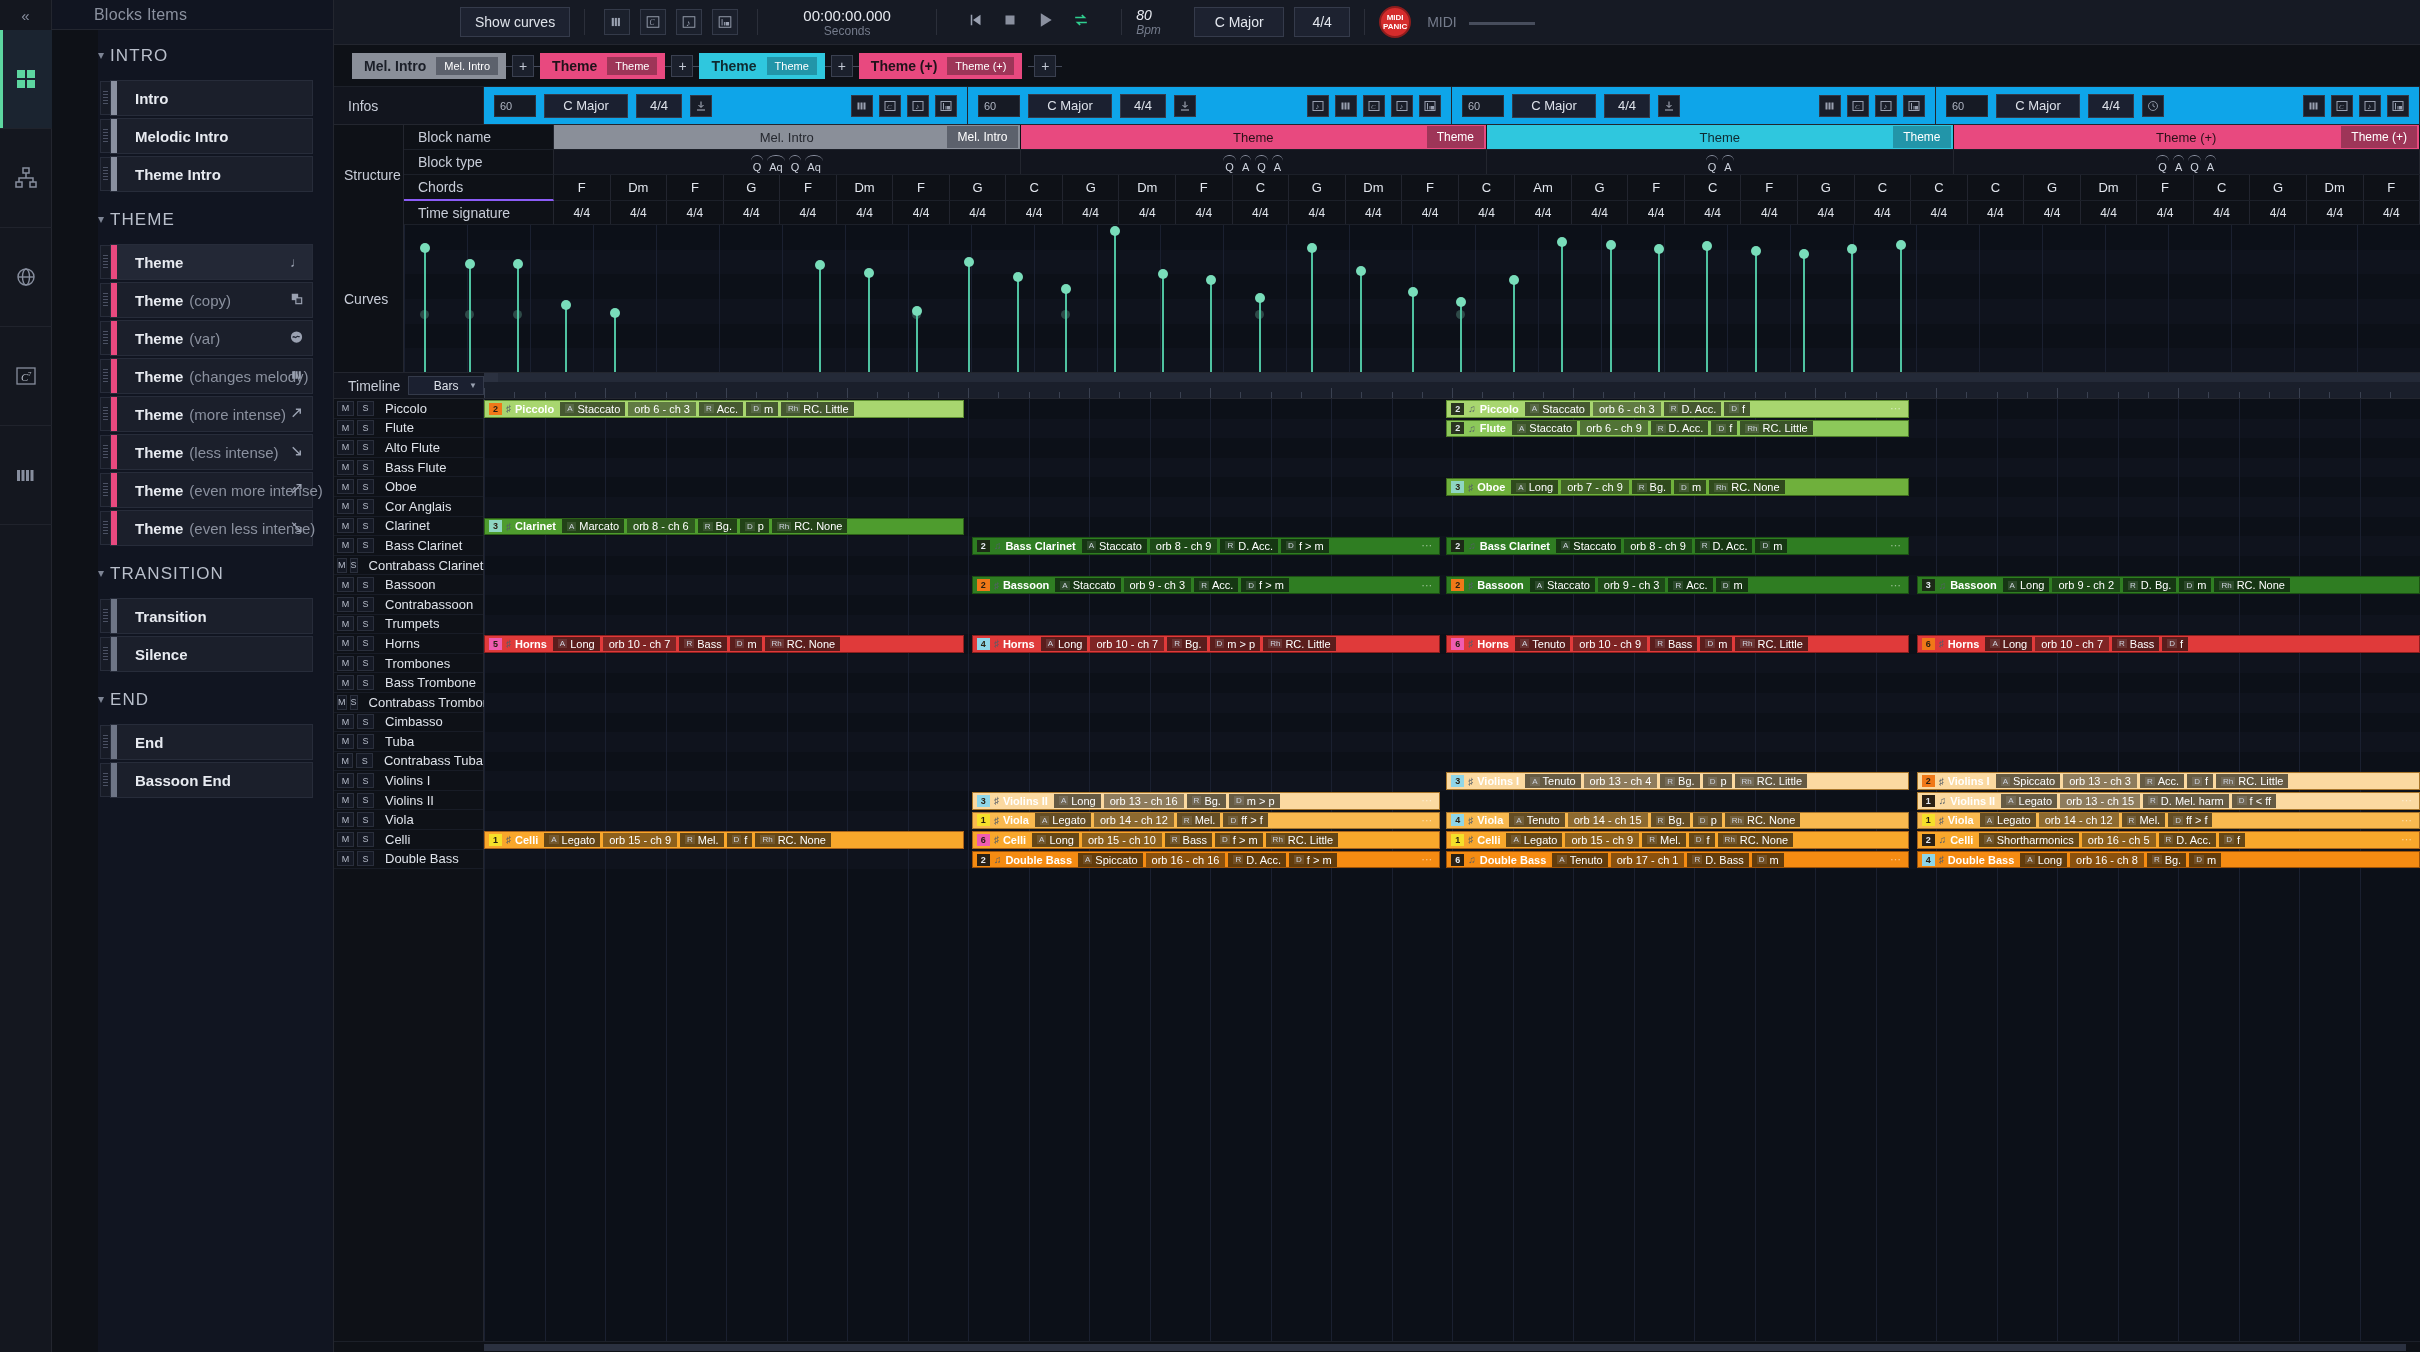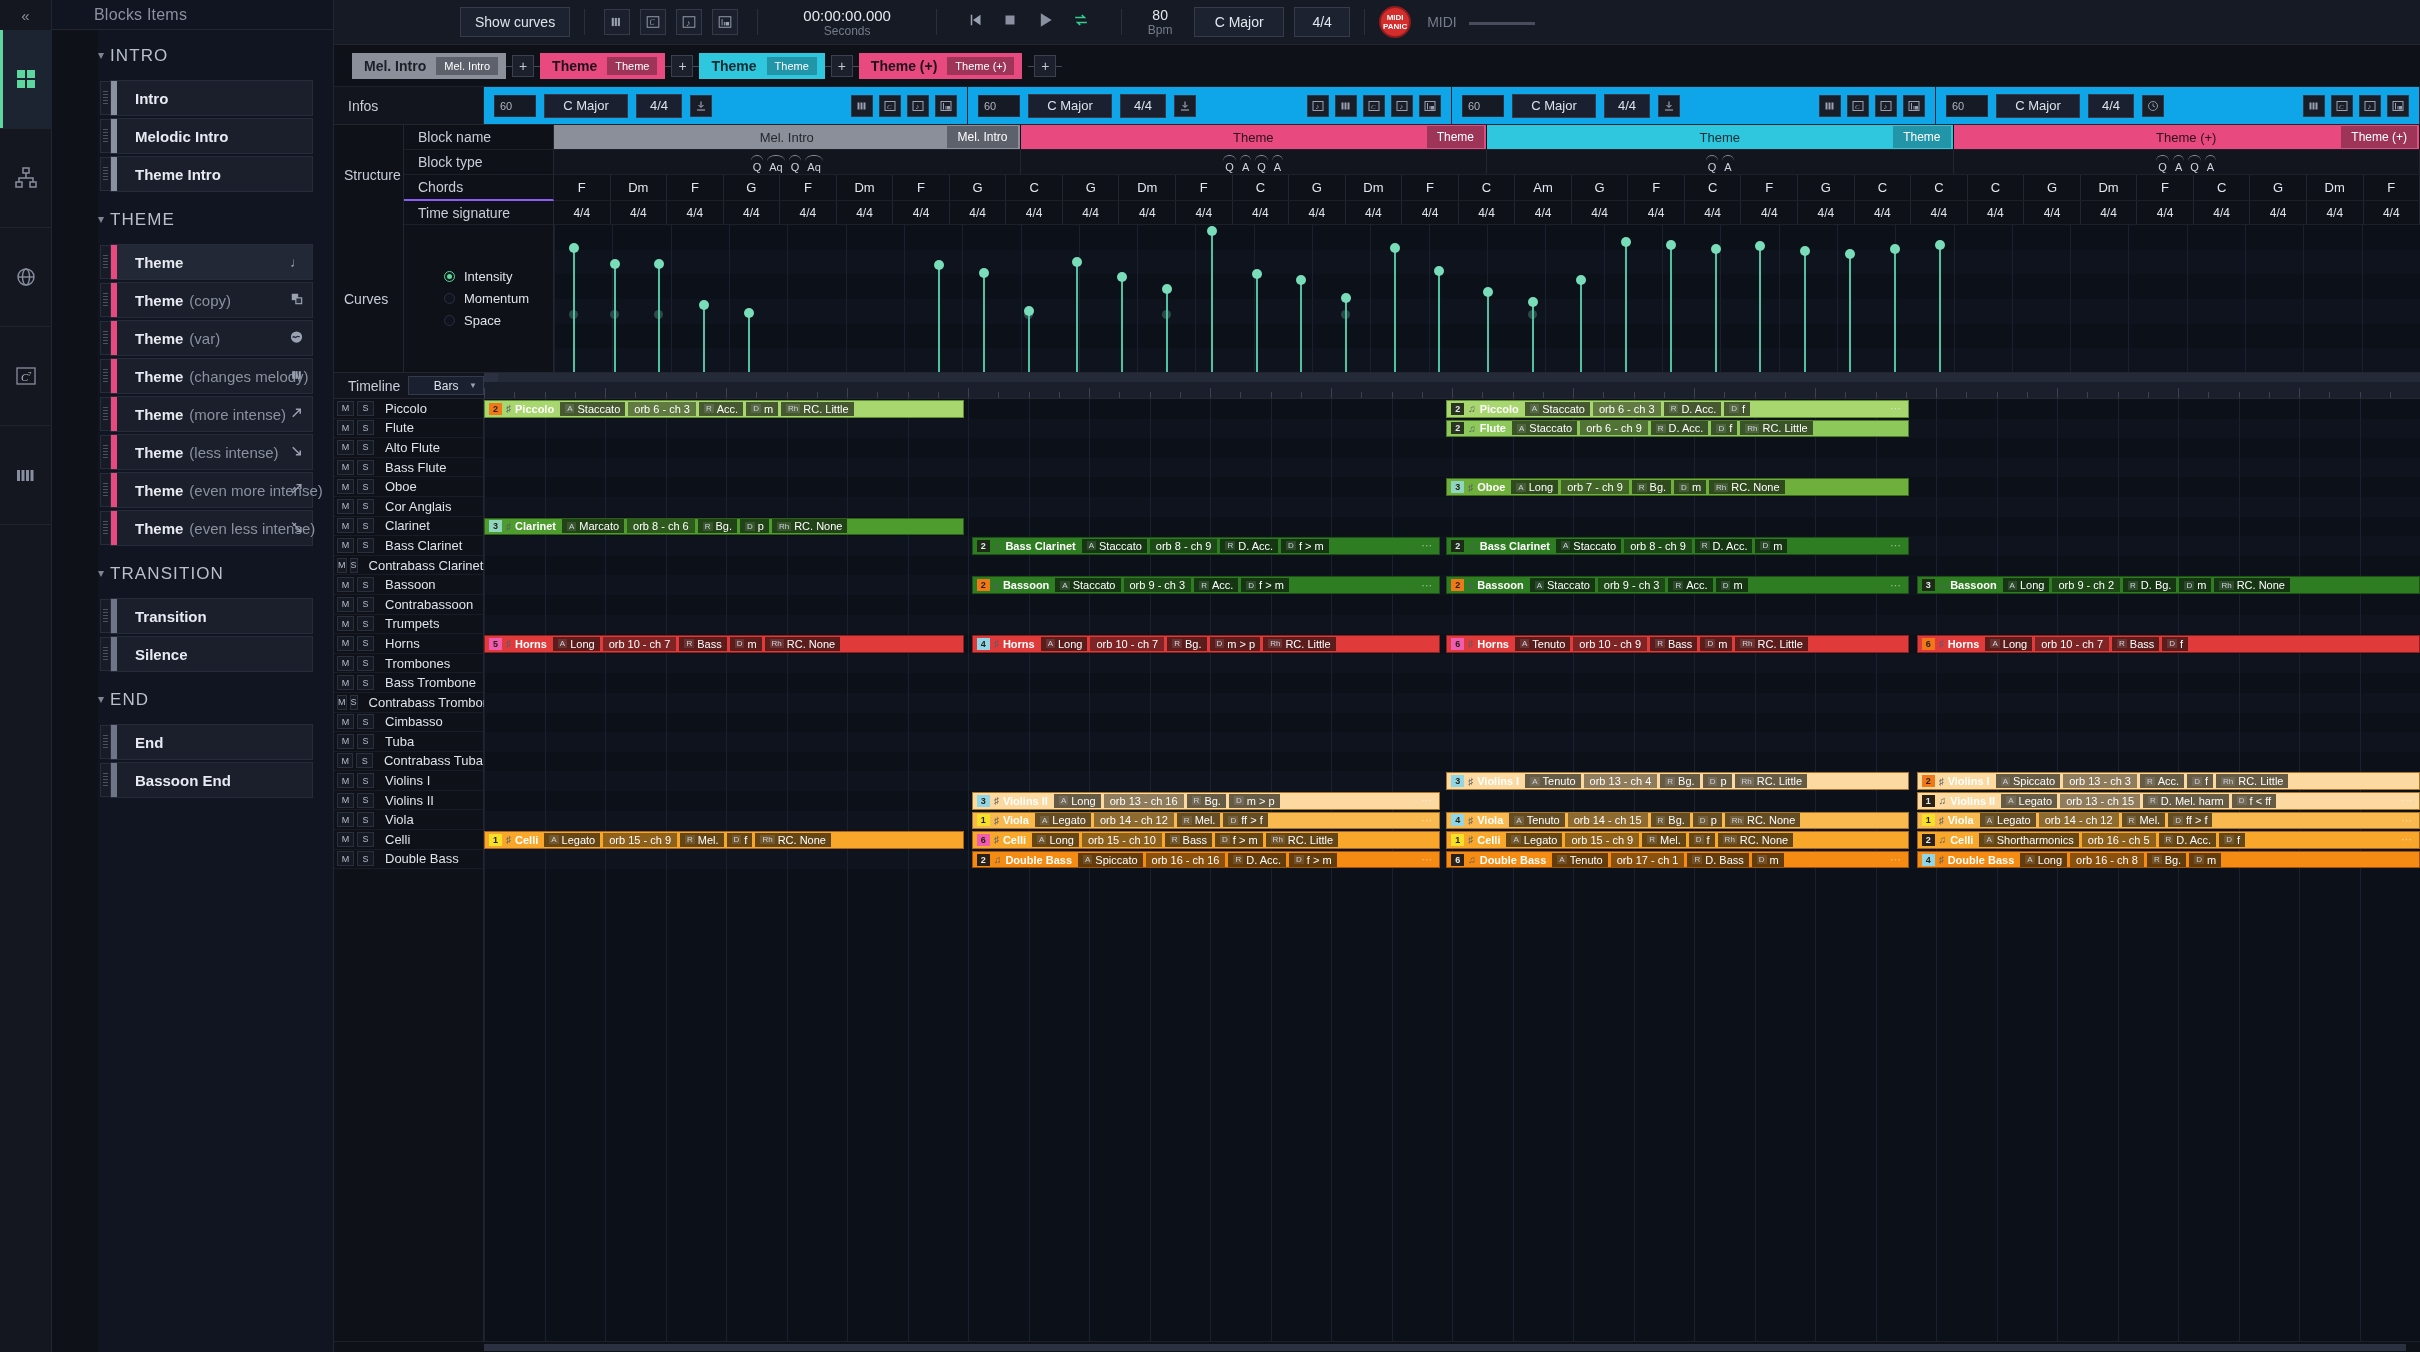--- a/index.html
+++ b/index.html
@@ -57,21 +57,21 @@
   .btn{ background:#1d2230; border:1px solid #353b4b; color:#dfe3ea; font-size:14px;
         padding:6px 14px; cursor:pointer; }
   .sqbtn{ width:26px; height:26px; background:#1b202c; border:1px solid #343a49;
           display:inline-flex; align-items:center; justify-content:center; margin:0 5px;
           cursor:pointer; color:#9ba2b2; }
   .time{ text-align:center; min-width:150px; }
   .time .t{ font-size:15px; color:#e6e9ef; }
   .time .u{ font-size:12px; color:#757c8c; }
   .tctl{ display:flex; align-items:center; gap:16px; padding:0 16px; }
   .tctl .ic{ cursor:pointer; }
-  .bpm{ text-align:center; min-width:48px; }
+  .bpm{ min-width:48px;font-style:italic; }
   .bpm .v{ font-size:14px; color:#e6e9ef; }
   .bpm .u{ font-size:12px; color:#757c8c; }
   .pill{ background:#1d2230; border:1px solid #353b4b; color:#e3e7ee; font-size:14px;
          padding:6px 0; width:90px; text-align:center; cursor:pointer; margin-left:10px; }
   .pill.sm{ width:56px; }
   .panic{ width:32px; height:32px; border-radius:50%; background:#d52c2c; border:2px solid #8e1d1d;
           color:#fff; font-size:8px; font-weight:bold; display:flex; flex-direction:column;
           align-items:center; justify-content:center; line-height:9px; cursor:pointer; }
   .midi-lbl{ font-size:14px; color:#757c8c; margin-left:16px; }
   .midi-bar{ display:inline-block; width:66px; height:3px; background:#474d5c; margin-left:8px;
@@ -812,34 +812,20 @@
                   <div class="c">4/4</div>
                   <div class="c">4/4</div>
                 </div>
               </div>
           </div>
         </div>
       </div>
 
       <div class="curves">
         <div class="curvlbl">Curves</div>
-        <div class="radios" id="curve-radios">
-            <div class="rd on">
-              <span class="dot"></span>
-              <span>Intensity</span>
-            </div>
-            <div class="rd">
-              <span class="dot"></span>
-              <span>Momentum</span>
-            </div>
-            <div class="rd">
-              <span class="dot"></span>
-              <span>Space</span>
-            </div>
-          </div>
         <div class="curvearea" id="curvearea">
             <div class="hband" style="top: 0px; background: rgb(12, 16, 24);"></div>
             <div class="hband" style="top: 24.6667px; background: rgb(15, 19, 29);"></div>
             <div class="hband" style="top: 49.3333px; background: rgb(12, 16, 24);"></div>
             <div class="hband" style="top: 74px; background: rgb(15, 19, 29);"></div>
             <div class="hband" style="top: 98.6667px; background: rgb(12, 16, 24);"></div>
             <div class="hband" style="top: 123.333px; background: rgb(15, 19, 29);"></div>
             <div class="vline" style="left: 0%;"></div>
             <div class="vline" style="left: 3.125%;"></div>
             <div class="vline" style="left: 6.25%;"></div>

